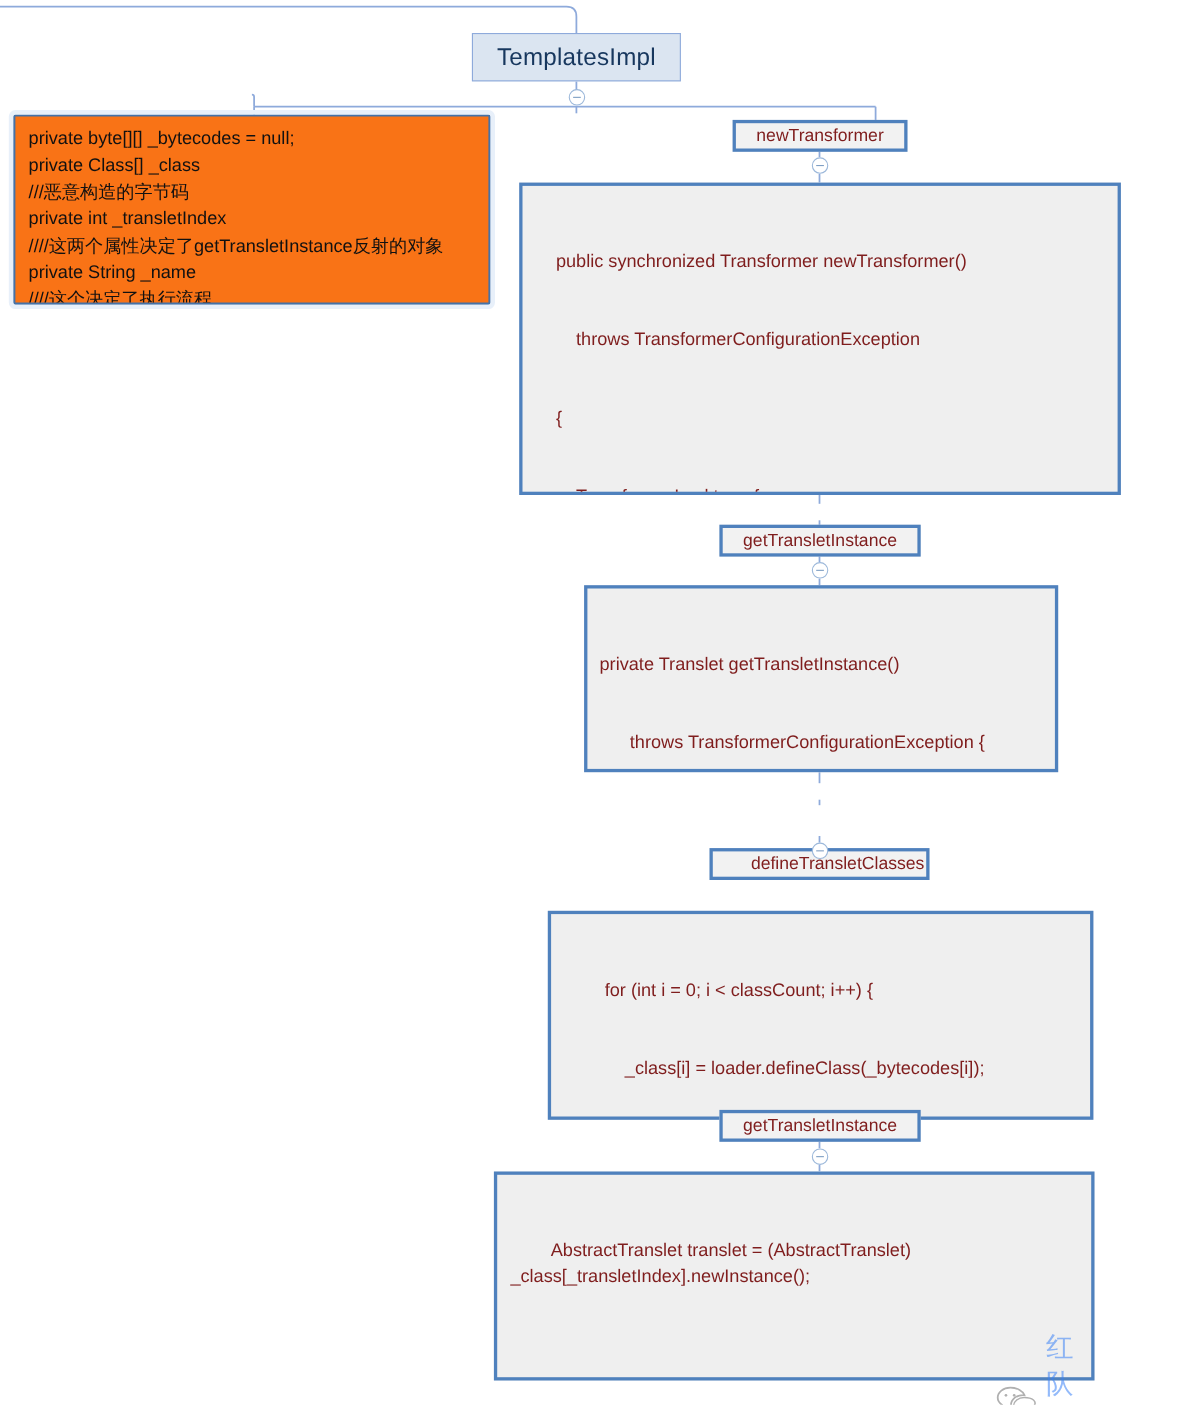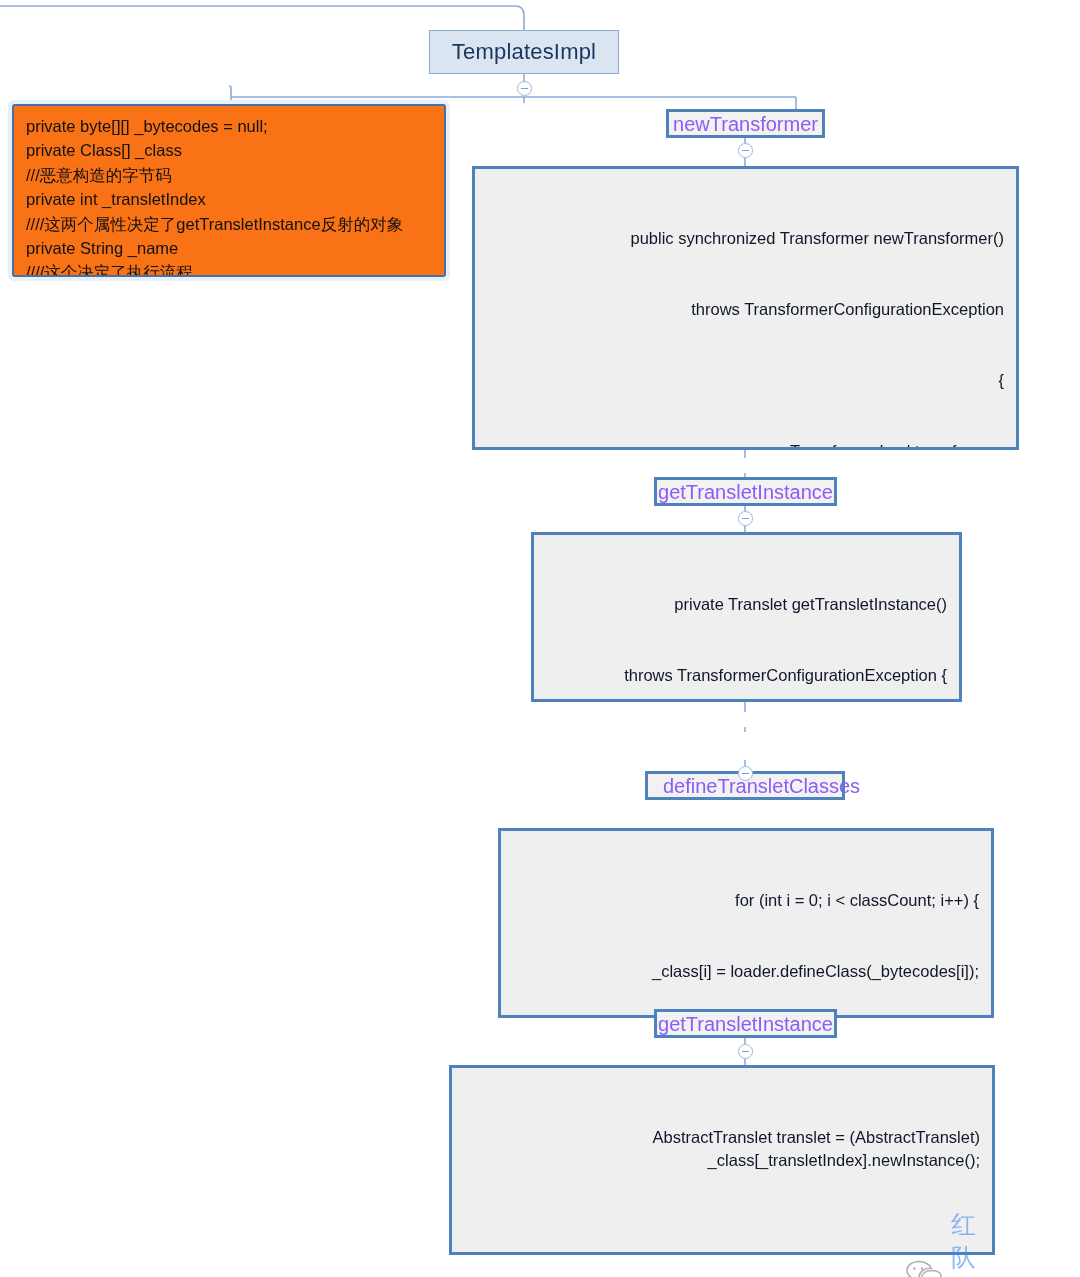--- a/index.html
+++ b/index.html
@@ -33,24 +33,24 @@
   
   .node {
     position: absolute;
     z-index: 3;
     box-sizing: border-box;
     background: #f2f2f2;
     border: 3px solid #4f81bd;
     display: flex;
     align-items: center;
     justify-content: center;
-    font-size: 20px;
+    font-size: 16px;
     line-height: 1;
     white-space: nowrap;
-    color: #8b5cf6;
+    color: #7f1d1d;
   }
   
   .root-node {
     position: absolute;
     z-index: 3;
     box-sizing: border-box;
     background: #dbe5f1;
     border: 1px solid #8eaadb;
     display: flex;
     align-items: center;
@@ -62,24 +62,23 @@
   
   .codebox {
     position: absolute;
     z-index: 3;
     box-sizing: border-box;
     background: #efefef;
     border: 3px solid #4f81bd;
     padding: 10px 12px 10px 12px;
     font-size: 16.5px;
     line-height: 1.44;
-    color: #0f172a;
+    color: #7f1d1d;
     white-space: pre-wrap;
     overflow: hidden;
-    text-align: right;
   }
   .codebox .ln { display: block; }
   .codebox .ln.blank { height: .72em; }
 
   
   .attrbox {
     position: absolute;
     z-index: 3;
     box-sizing: border-box;
     background: #f97316;

